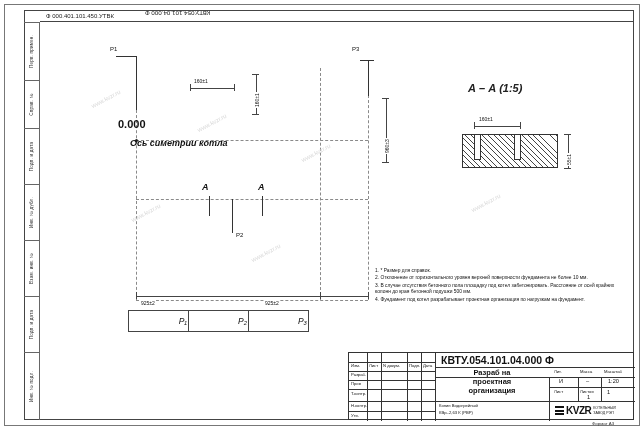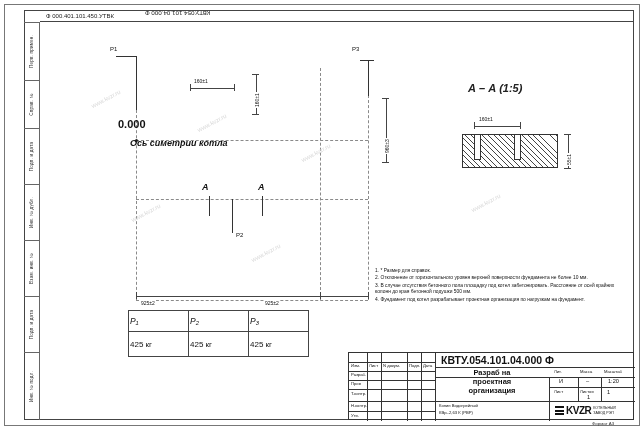--- a/index.html
+++ b/index.html
@@ -37,21 +37,21 @@
   .dimtxt-v{position:absolute;font-size:5px;color:#111;background:#fff;padding:0 1px;transform:rotate(-90deg);transform-origin:left top;}
 
   .big{font-size:11px;font-weight:bold;color:#111;}
   .med{font-size:9px;font-weight:bold;color:#111;}
 
   
   .wm{position:absolute;font-size:6px;color:#d8d8d8;transform:rotate(-28deg);white-space:nowrap;pointer-events:none;}
 
   
   .ptable{position:absolute;left:128px;top:310px;border-collapse:collapse;}
-  .ptable td{border:1px solid #444;width:57px;height:22px;text-align:left;font-size:8px;color:#111;}
+  .ptable td{border:1px solid #444;width:57px;height:22px;text-align:right;font-size:8px;color:#111;}
   .ptable td.hdr{height:18px;font-style:italic;font-size:8.5px;}
 
   
   .notes{position:absolute;left:375px;top:268px;width:252px;font-size:4.9px;line-height:1.38;color:#111;}
   .notes div{margin-bottom:.5px;}
 
   
   .tb{position:absolute;left:348px;top:352px;width:286px;height:68px;border:1.3px solid #333;box-sizing:border-box;}
   .tbline{position:absolute;background:#333;}
   .tbtxt{position:absolute;font-size:4.2px;color:#111;white-space:nowrap;}
@@ -181,25 +181,20 @@
   <div class="tick-h" style="left:564px;top:134px;"></div>
   <div class="tick-h" style="left:564px;top:168px;"></div>
   <span class="dimtxt-v" style="left:566px;top:166px;">55±1</span>
 
   <table class="ptable">
     <tbody>
         <tr>
       <td class="hdr">P₁</td>
       <td class="hdr">P₂</td>
       <td class="hdr">P₃</td>
-    </tr>
-    <tr>
-      <td>425 кг</td>
-      <td>425 кг</td>
-      <td>425 кг</td>
     </tr>
   </tbody>
     </table>
 
   <div class="notes">
     <div>1. * Размер для справок.</div>
     <div>2. Отклонение от горизонтального уровня верхней поверхности фундамента не более 10 мм.</div>
     <div>3. В случае отсутствия бетонного пола площадку под котел забетонировать. Расстояние от осей крайних колонн до края бетонной подушки 500 мм.</div>
     <div>4. Фундамент под котел разрабатывает проектная организация по нагрузкам на фундамент.</div>
   </div>

